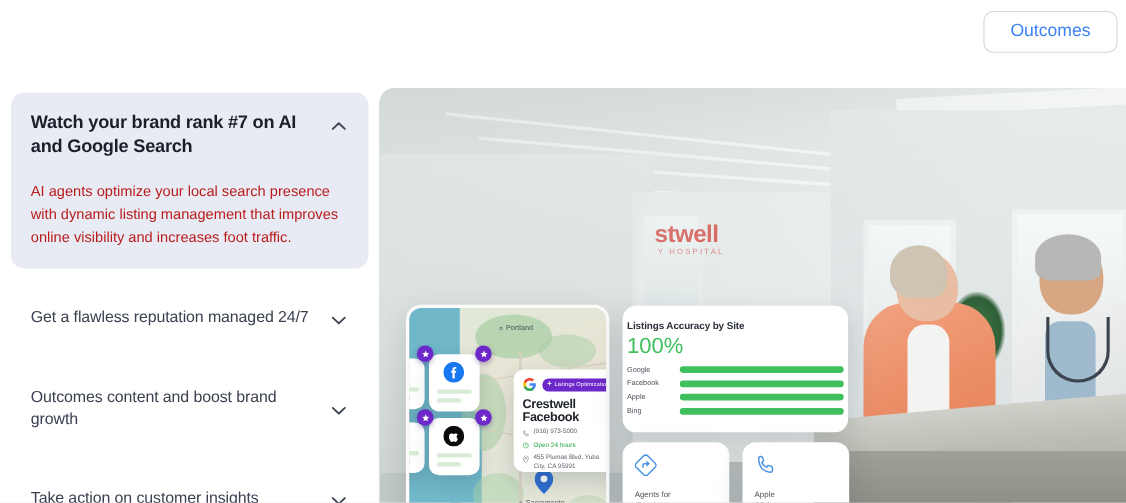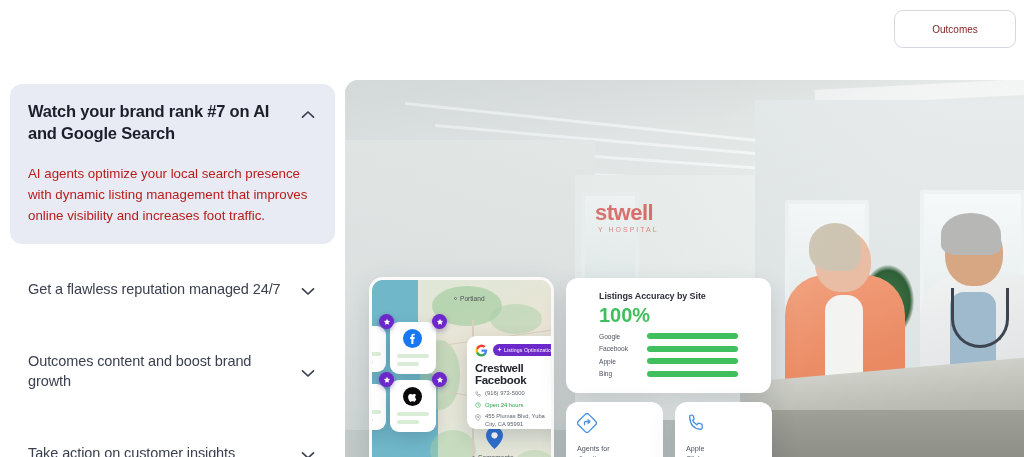--- a/index.html
+++ b/index.html
@@ -18,21 +18,21 @@
   .page-title {
     position: absolute; left: 12px; top: 8px;
     font-size: 35px; font-weight: 400; letter-spacing: -0.6px;
     color: #1c1c1c; line-height: 44px; white-space: nowrap;
   }
   .outcomes-btn {
     position: absolute; right: 8px; top: 10px;
     width: 122px; height: 38px; border-radius: 9px;
     border: 1px solid #d5d8de; background: #fff;
     display: flex; align-items: center; justify-content: center;
-    font-size: 10px; color: #7f1d1d; cursor: pointer;
+    font-size: 16px; color: #3b82f6; cursor: pointer;
   }
 
   
   .accordion { position: absolute; left: 10px; top: 84px; width: 325px; }
   .acc-item { position: relative; }
   .acc-item.open {
     background: #e8ebf3; border-radius: 12px;
     padding: 16px 16px 18px 18px;
   }
   .acc-item.closed {
@@ -227,25 +227,25 @@
   }
   .biz-row {
     display:flex; align-items:flex-start; gap:4px; margin-top:4px;
     font-size:5.8px; color:#5c636e; line-height:7.5px;
   }
   .biz-row.green { color:#26a544; }
   .biz-ico { width:6px; height:7px; flex:0 0 6px; margin-top:.5px; }
 
   .accuracy-card {
     position:absolute; left:221px; top:198px; width:205px; height:115px;
-    background:#fff; border-radius:12px; padding:13px 33px;
+    background:#fff; border-radius:12px; padding:13px 4px;
     box-shadow: 0 10px 26px rgba(30,45,60,.16);
   }
   .acc-card-title { font-size:9px; font-weight:700; color:#2b303a; letter-spacing:-.1px;}
-  .acc-card-pct { font-size:20px; font-weight:700; color:#3fbf5d; margin-top:2px; line-height:24px;}
+  .acc-card-pct { font-size:20px; font-weight:400; color:#3fbf5d; margin-top:2px; line-height:24px;}
   .bar-row { display:flex; align-items:center; margin-top:5.5px; }
   .bar-label { width:48px; font-size:6.6px; color:#4c525d; }
   .bar-track { flex:1; height:6px; border-radius:4px; background:#3fbf5d; }
 
   .stat-card {
     position:absolute; top:322px; width:97px; height:88px;
     background:#fff; border-radius:12px; padding:11px 10px 9px 11px;
     box-shadow: 0 10px 26px rgba(30,45,60,.16);
   }
   .stat-card.a { left:221px; }

